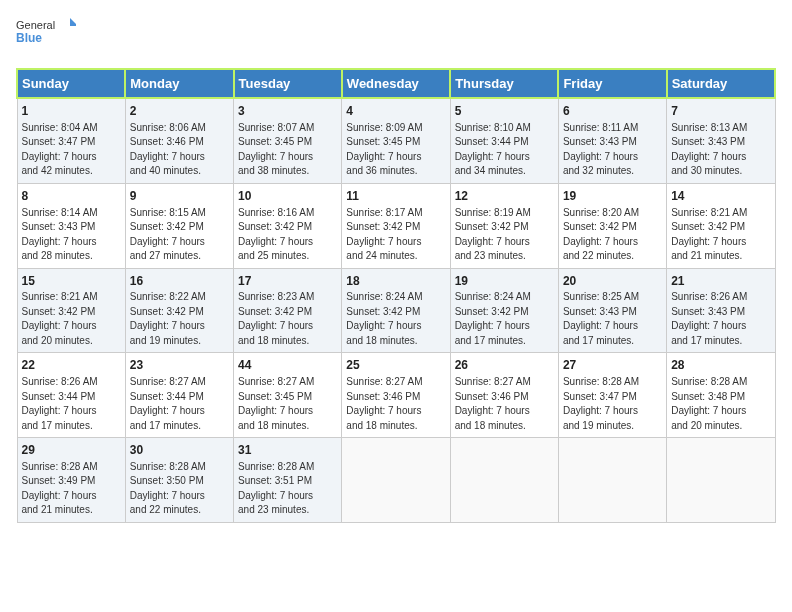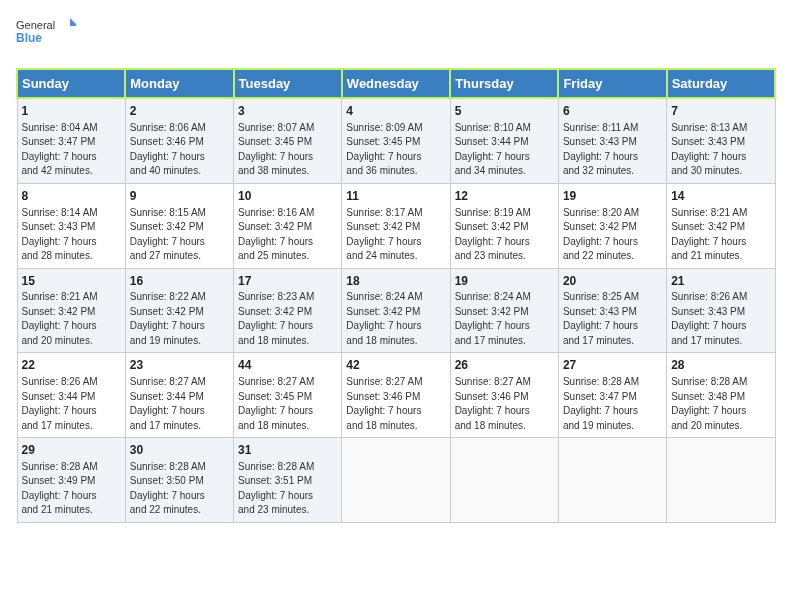--- a/index.html
+++ b/index.html
@@ -210,21 +210,21 @@
       </td>
         <td>
         <span class="day-number">23</span>
         <span class="day-info">Sunrise: 8:27 AM<br>Sunset: 3:44 PM<br>Daylight: 7 hours<br>and 17 minutes.</span>
       </td>
         <td>
         <span class="day-number">44</span>
         <span class="day-info">Sunrise: 8:27 AM<br>Sunset: 3:45 PM<br>Daylight: 7 hours<br>and 18 minutes.</span>
       </td>
         <td>
-        <span class="day-number">42</span>
+        <span class="day-number">25</span>
         <span class="day-info">Sunrise: 8:27 AM<br>Sunset: 3:46 PM<br>Daylight: 7 hours<br>and 18 minutes.</span>
       </td>
         <td>
         <span class="day-number">26</span>
         <span class="day-info">Sunrise: 8:27 AM<br>Sunset: 3:46 PM<br>Daylight: 7 hours<br>and 18 minutes.</span>
       </td>
         <td>
         <span class="day-number">27</span>
         <span class="day-info">Sunrise: 8:28 AM<br>Sunset: 3:47 PM<br>Daylight: 7 hours<br>and 19 minutes.</span>
       </td>

